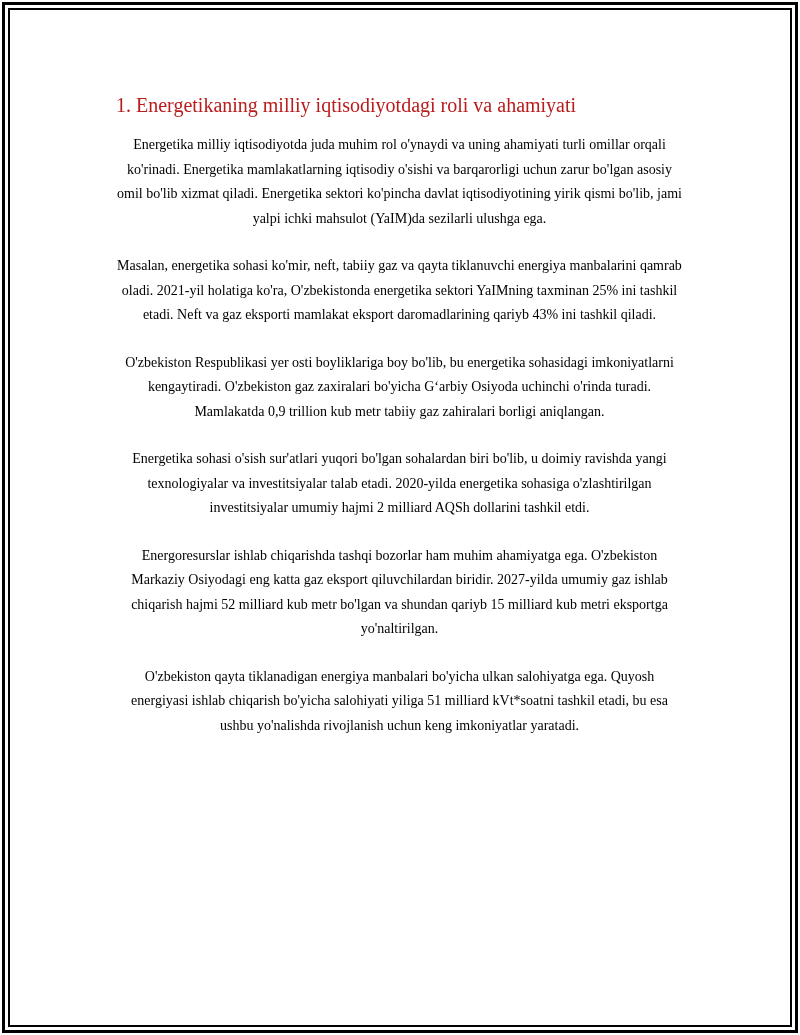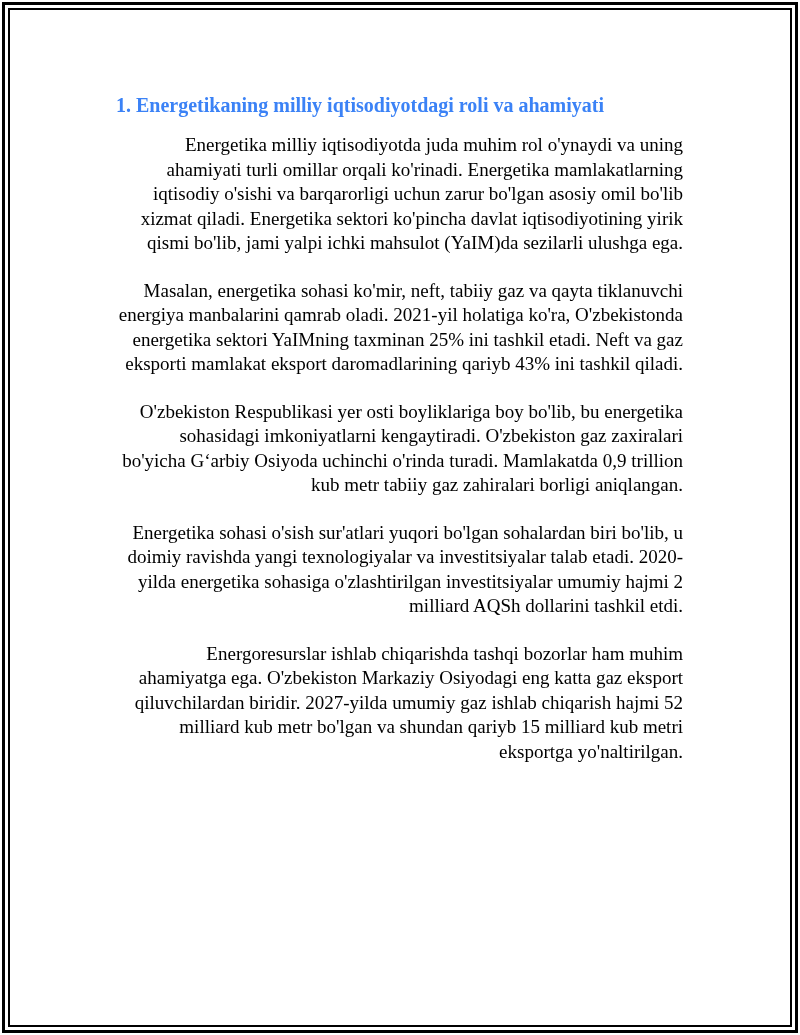--- a/index.html
+++ b/index.html
@@ -40,46 +40,47 @@
     left: 0;
     width: 800px;
     height: 1035px;
     box-sizing: border-box;
     padding: 92px 117px 20px 116px;
     overflow: hidden;
   }
   h1.doc-title {
     font-size: 20px;
     line-height: 26px;
-    font-weight: bold;
+    font-weight: normal;
     margin: 0 0 15px 0;
-    color: #3b82f6;
+    color: #b91c1c;
   }
   p.doc-paragraph {
-    font-size: 19px;
+    font-size: 14px;
     line-height: 24.5px;
     margin: 0 0 23px 0;
-    text-align: right;
+    text-align: center;
     color: #000000;
   }
 </style>
 </head>
 <body>
 
 <div class="content">
   <h1 class="doc-title">1. Energetikaning milliy iqtisodiyotdagi roli va ahamiyati</h1>
 
   <p class="doc-paragraph">Energetika milliy iqtisodiyotda juda muhim rol o'ynaydi va uning ahamiyati turli omillar orqali ko'rinadi. Energetika mamlakatlarning iqtisodiy o'sishi va barqarorligi uchun zarur bo'lgan asosiy omil bo'lib xizmat qiladi. Energetika sektori ko'pincha davlat iqtisodiyotining yirik qismi bo'lib, jami yalpi ichki mahsulot (YaIM)da sezilarli ulushga ega.</p>
 
   <p class="doc-paragraph">Masalan, energetika sohasi ko'mir, neft, tabiiy gaz va qayta tiklanuvchi energiya manbalarini qamrab oladi. 2021-yil holatiga ko'ra, O'zbekistonda energetika sektori YaIMning taxminan 25% ini tashkil etadi. Neft va gaz eksporti mamlakat eksport daromadlarining qariyb 43% ini tashkil qiladi.</p>
 
   <p class="doc-paragraph">O'zbekiston Respublikasi yer osti boyliklariga boy bo'lib, bu energetika sohasidagi imkoniyatlarni kengaytiradi. O'zbekiston gaz zaxiralari bo'yicha G‘arbiy Osiyoda uchinchi o'rinda turadi. Mamlakatda 0,9 trillion kub metr tabiiy gaz zahiralari borligi aniqlangan.</p>
 
   <p class="doc-paragraph">Energetika sohasi o'sish sur'atlari yuqori bo'lgan sohalardan biri bo'lib, u doimiy ravishda yangi texnologiyalar va investitsiyalar talab etadi. 2020-yilda energetika sohasiga o'zlashtirilgan investitsiyalar umumiy hajmi 2 milliard AQSh dollarini tashkil etdi.</p>
 
   <p class="doc-paragraph">Energoresurslar ishlab chiqarishda tashqi bozorlar ham muhim ahamiyatga ega. O'zbekiston Markaziy Osiyodagi eng katta gaz eksport qiluvchilardan biridir. 2027-yilda umumiy gaz ishlab chiqarish hajmi 52 milliard kub metr bo'lgan va shundan qariyb 15 milliard kub metri eksportga yo'naltirilgan.</p>
 
+  <p class="doc-paragraph">O'zbekiston qayta tiklanadigan energiya manbalari bo'yicha ulkan salohiyatga ega. Quyosh energiyasi ishlab chiqarish bo'yicha salohiyati yiliga 51 milliard kVt*soatni tashkil etadi, bu esa ushbu yo'nalishda rivojlanish uchun keng imkoniyatlar yaratadi.</p>
 
 </div>
 
 <div class="page-frame">
   <div class="page-frame-inner"></div>
 </div>
 
 </body></html>

